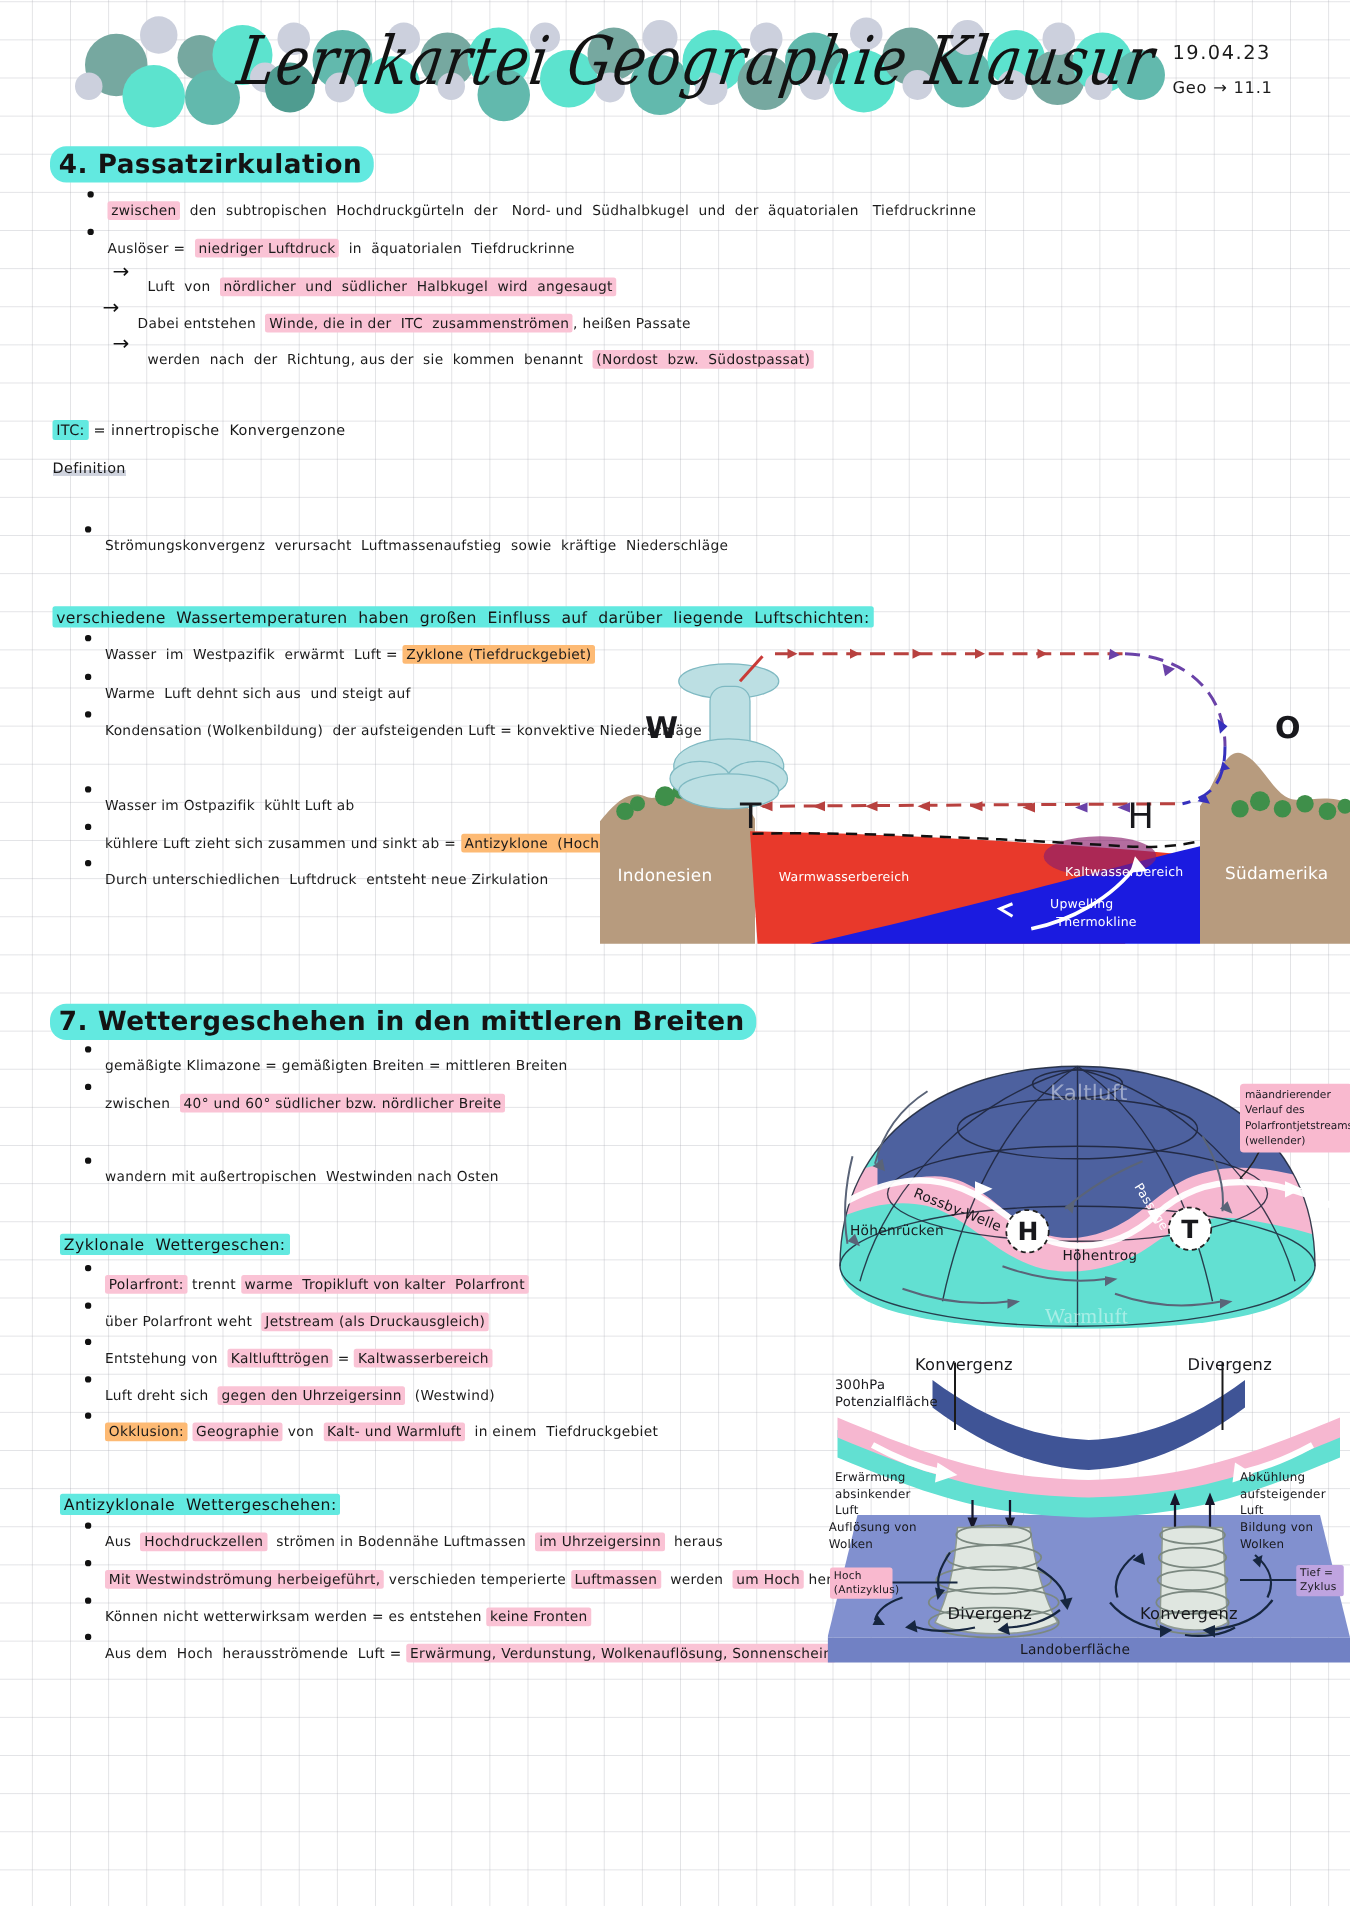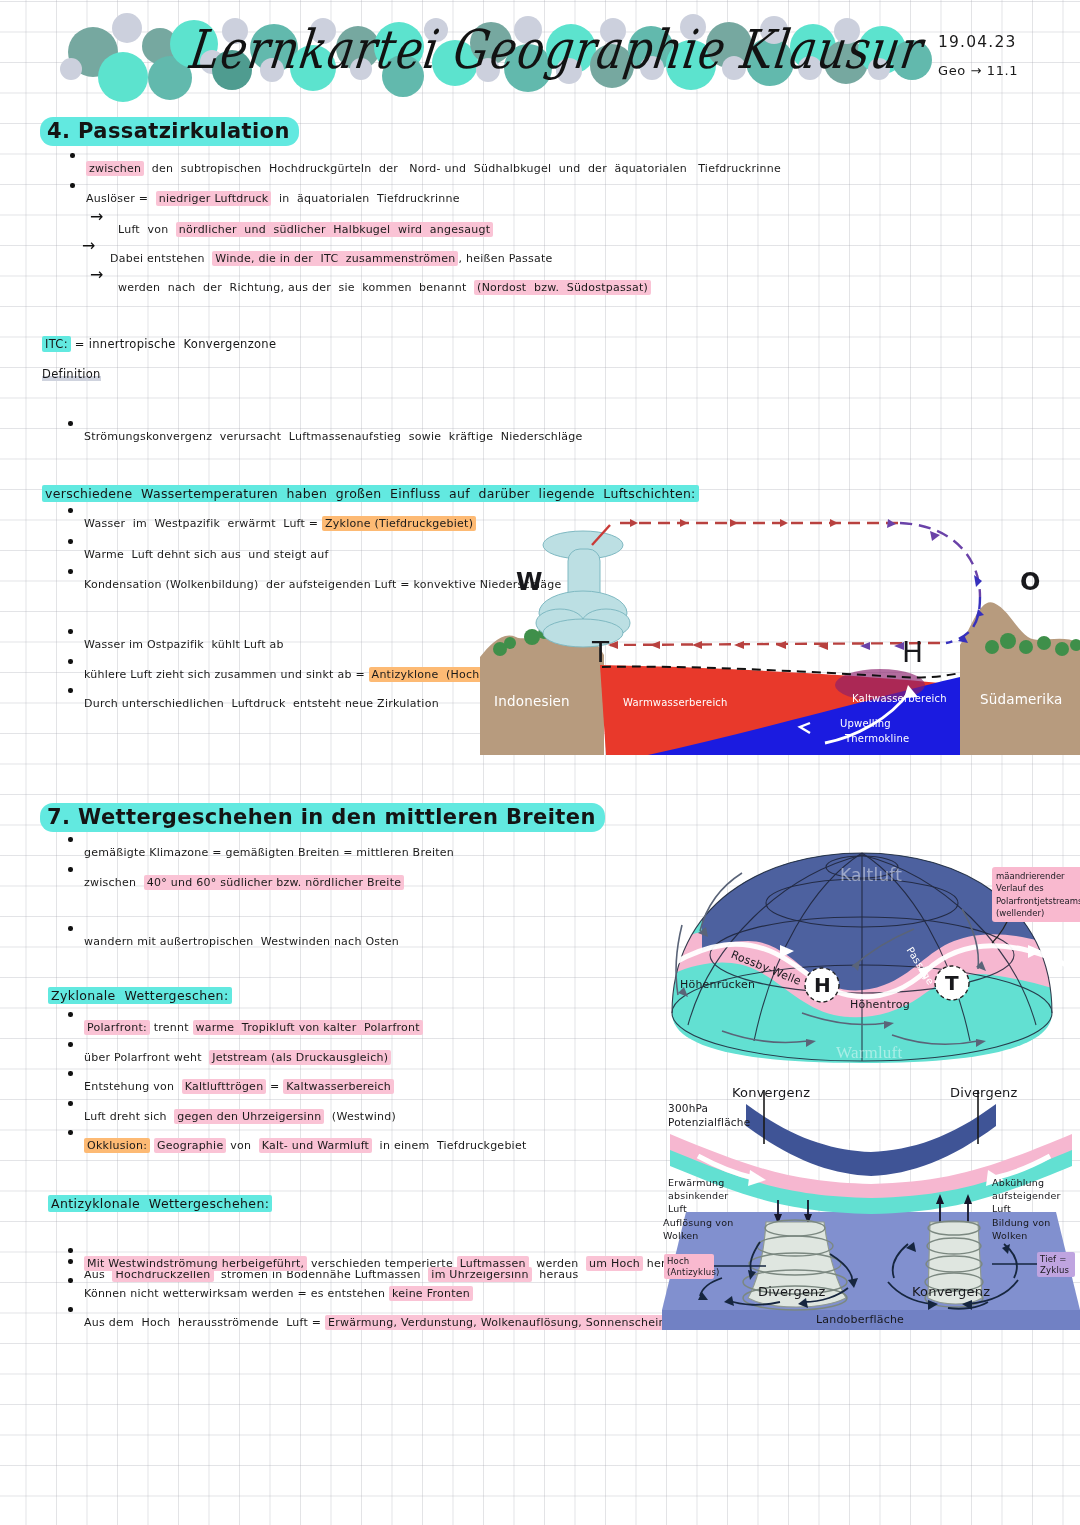--- a/index.html
+++ b/index.html
@@ -352,21 +352,21 @@
   <div class="bullet" style="left:84px;top:1110px;">
     Luft&nbsp;dreht&nbsp;sich&nbsp;&nbsp;<span class="hl-p">gegen&nbsp;den&nbsp;Uhrzeigersinn</span>&nbsp;&nbsp;(Westwind)
   </div>
   <div class="bullet" style="left:84px;top:1139px;">
     <span class="hl-g">Okklusion:</span>&nbsp;<span class="hl-p">Geographie</span>&nbsp;von&nbsp;&nbsp;<span class="hl-p">Kalt-&nbsp;und&nbsp;Warmluft</span>&nbsp;&nbsp;in&nbsp;einem&nbsp;&nbsp;Tiefdruckgebiet
   </div>
 
   <div class="sub-head" style="left:48px;top:1196px;">
     <span class="hl-c">Antizyklonale&nbsp;&nbsp;Wettergeschehen:</span>
   </div>
-  <div class="bullet" style="left:84px;top:1227px;margin-top:41px;">
+  <div class="bullet" style="left:84px;top:1227px;">
     Aus&nbsp;&nbsp;<span class="hl-p">Hochdruckzellen</span>&nbsp;&nbsp;strömen&nbsp;in&nbsp;Bodennähe&nbsp;Luftmassen&nbsp;&nbsp;<span class="hl-p">im&nbsp;Uhrzeigersinn</span>&nbsp;&nbsp;heraus
   </div>
   <div class="bullet" style="left:84px;top:1257px;">
     <span class="hl-p">Mit&nbsp;Westwindströmung&nbsp;herbeigeführt,</span>&nbsp;verschieden&nbsp;temperierte&nbsp;<span class="hl-p">Luftmassen</span>&nbsp;&nbsp;werden&nbsp;&nbsp;<span class="hl-p">um&nbsp;Hoch</span>&nbsp;herumgeführt
   </div>
   <div class="bullet" style="left:84px;top:1287px;">
     Können&nbsp;nicht&nbsp;wetterwirksam&nbsp;werden&nbsp;=&nbsp;es&nbsp;entstehen&nbsp;<span class="hl-p">keine&nbsp;Fronten</span>
   </div>
   <div class="bullet" style="left:84px;top:1316px;">
     Aus&nbsp;dem&nbsp;&nbsp;Hoch&nbsp;&nbsp;herausströmende&nbsp;&nbsp;Luft&nbsp;=&nbsp;<span class="hl-p">Erwärmung,&nbsp;Verdunstung,&nbsp;Wolkenauflösung,&nbsp;Sonnenschein</span>

